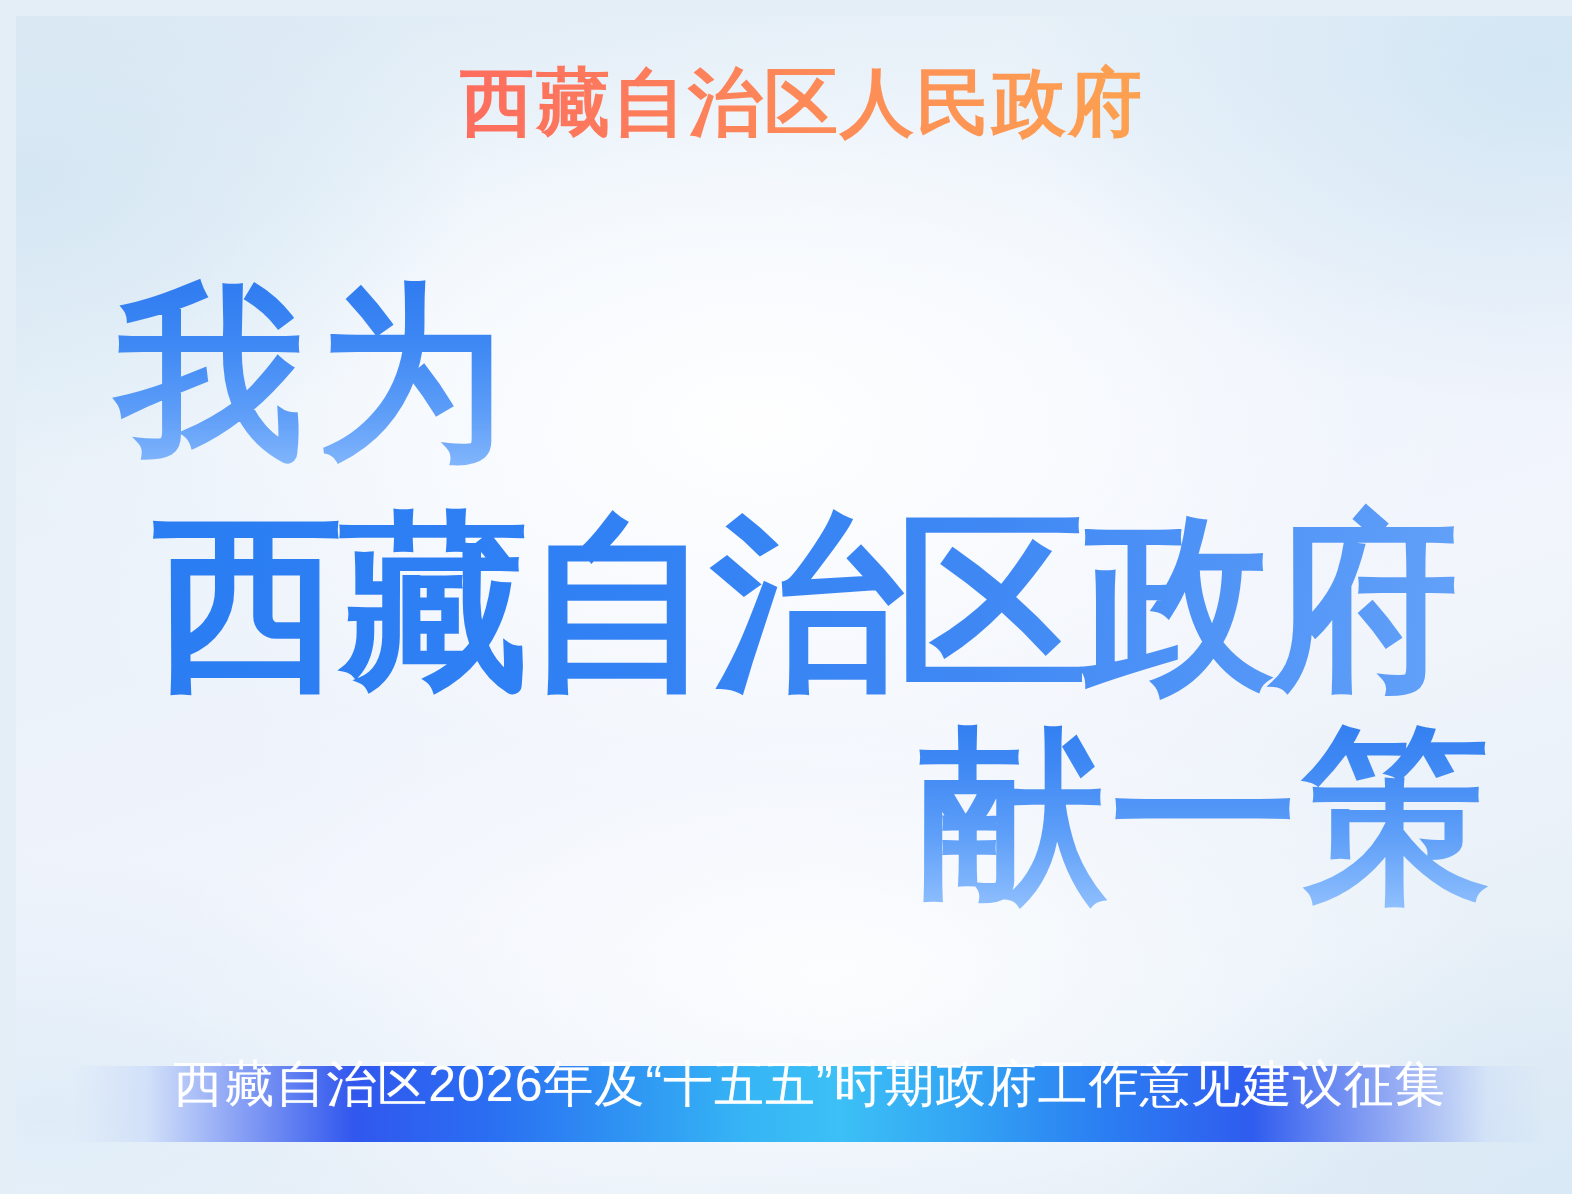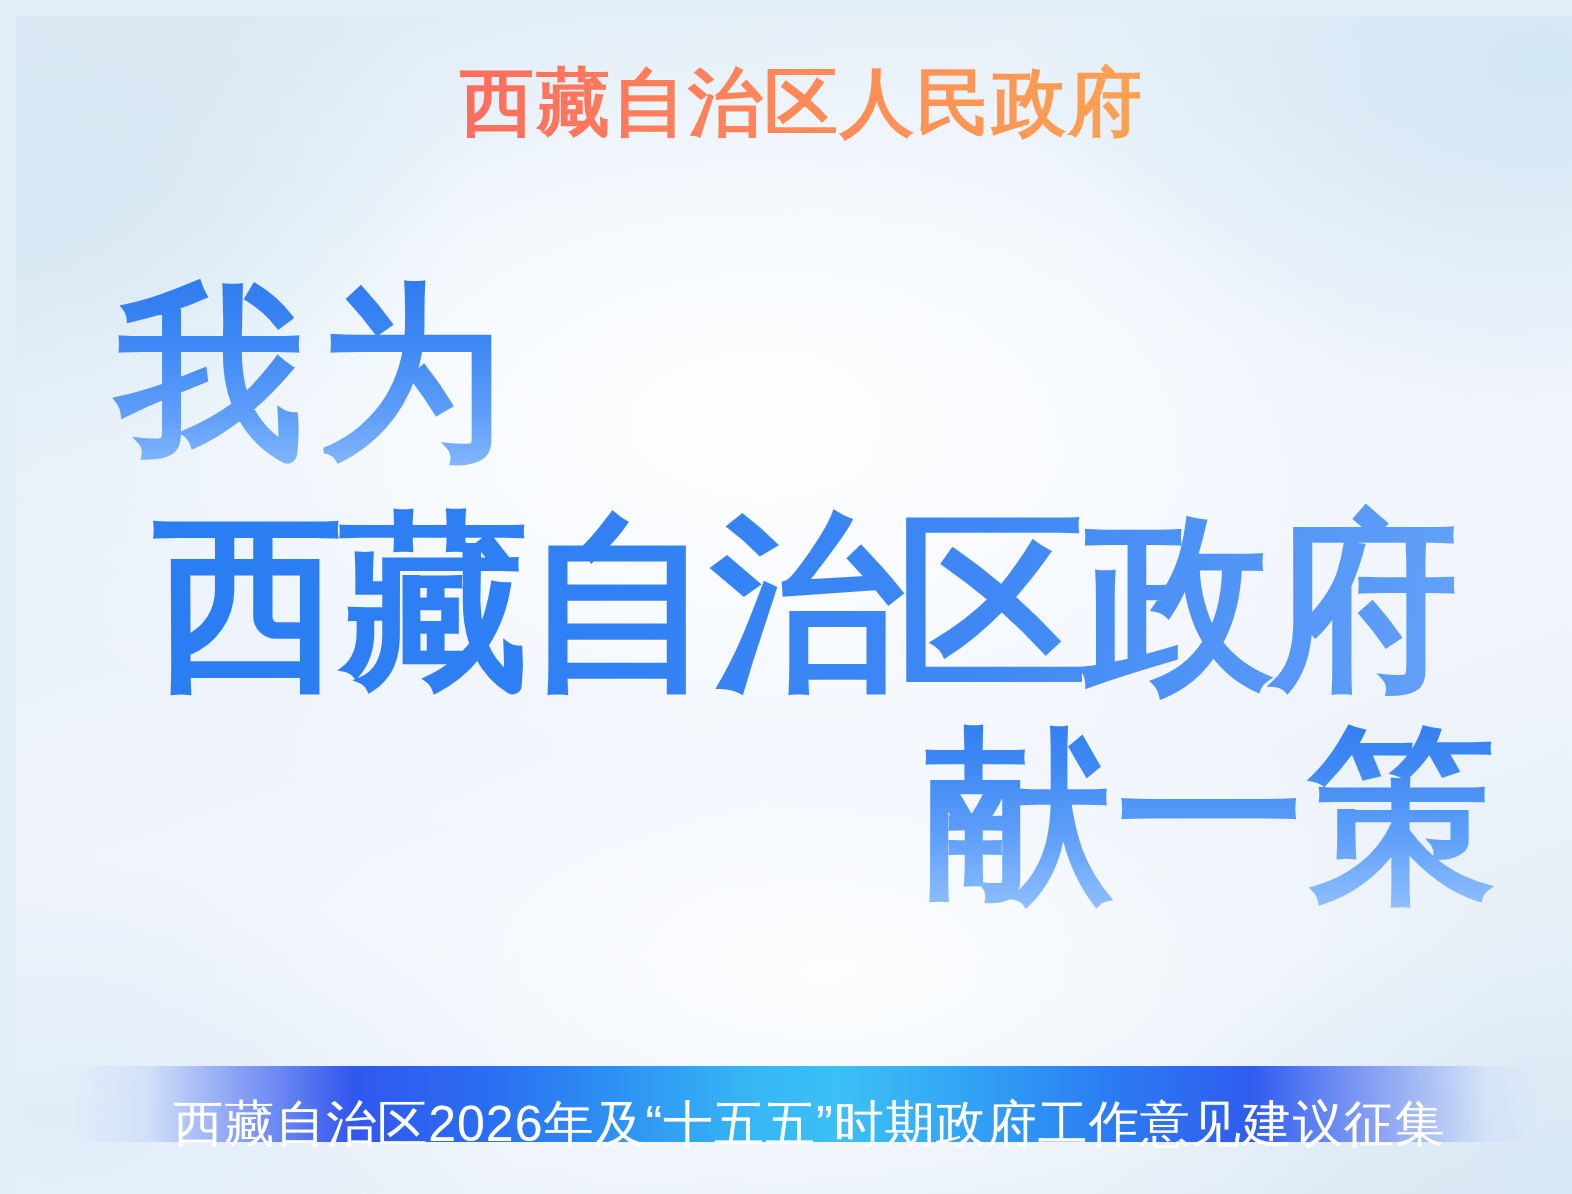--- a/index.html
+++ b/index.html
@@ -99,36 +99,37 @@
     -webkit-background-clip:text;
     background-clip:text;
     color:transparent;
     -webkit-text-fill-color:transparent;
   }
   .hl-line-3{
     text-align:right;
     font-size:188px;
     letter-spacing:4px;
     margin-top:-8px;
+    margin-right:6px;
     background:linear-gradient(180deg,#2f7cf0 0%,#3e88f4 26%,#5d9ef8 58%,#8cbdfd 90%,#a6ccff 100%);
     -webkit-background-clip:text;
     background-clip:text;
     color:transparent;
     -webkit-text-fill-color:transparent;
   }
 
   
   .footer-banner{
     position:absolute;
     left:57px;
     top:1050px;
     width:1473px;
     height:76px;
     display:flex;
-    align-items:flex-start;
+    align-items:flex-end;
     justify-content:center;
     background:linear-gradient(90deg,
       rgba(230,240,250,0.0) 0%,
       rgba(196,213,250,0.55) 5%,
       rgba(124,150,244,0.85) 11%,
       #3157ee 19%,
       #2a6df2 28%,
       #2f96f3 38%,
       #36b6f5 46%,
       #3cc0f6 52%,

